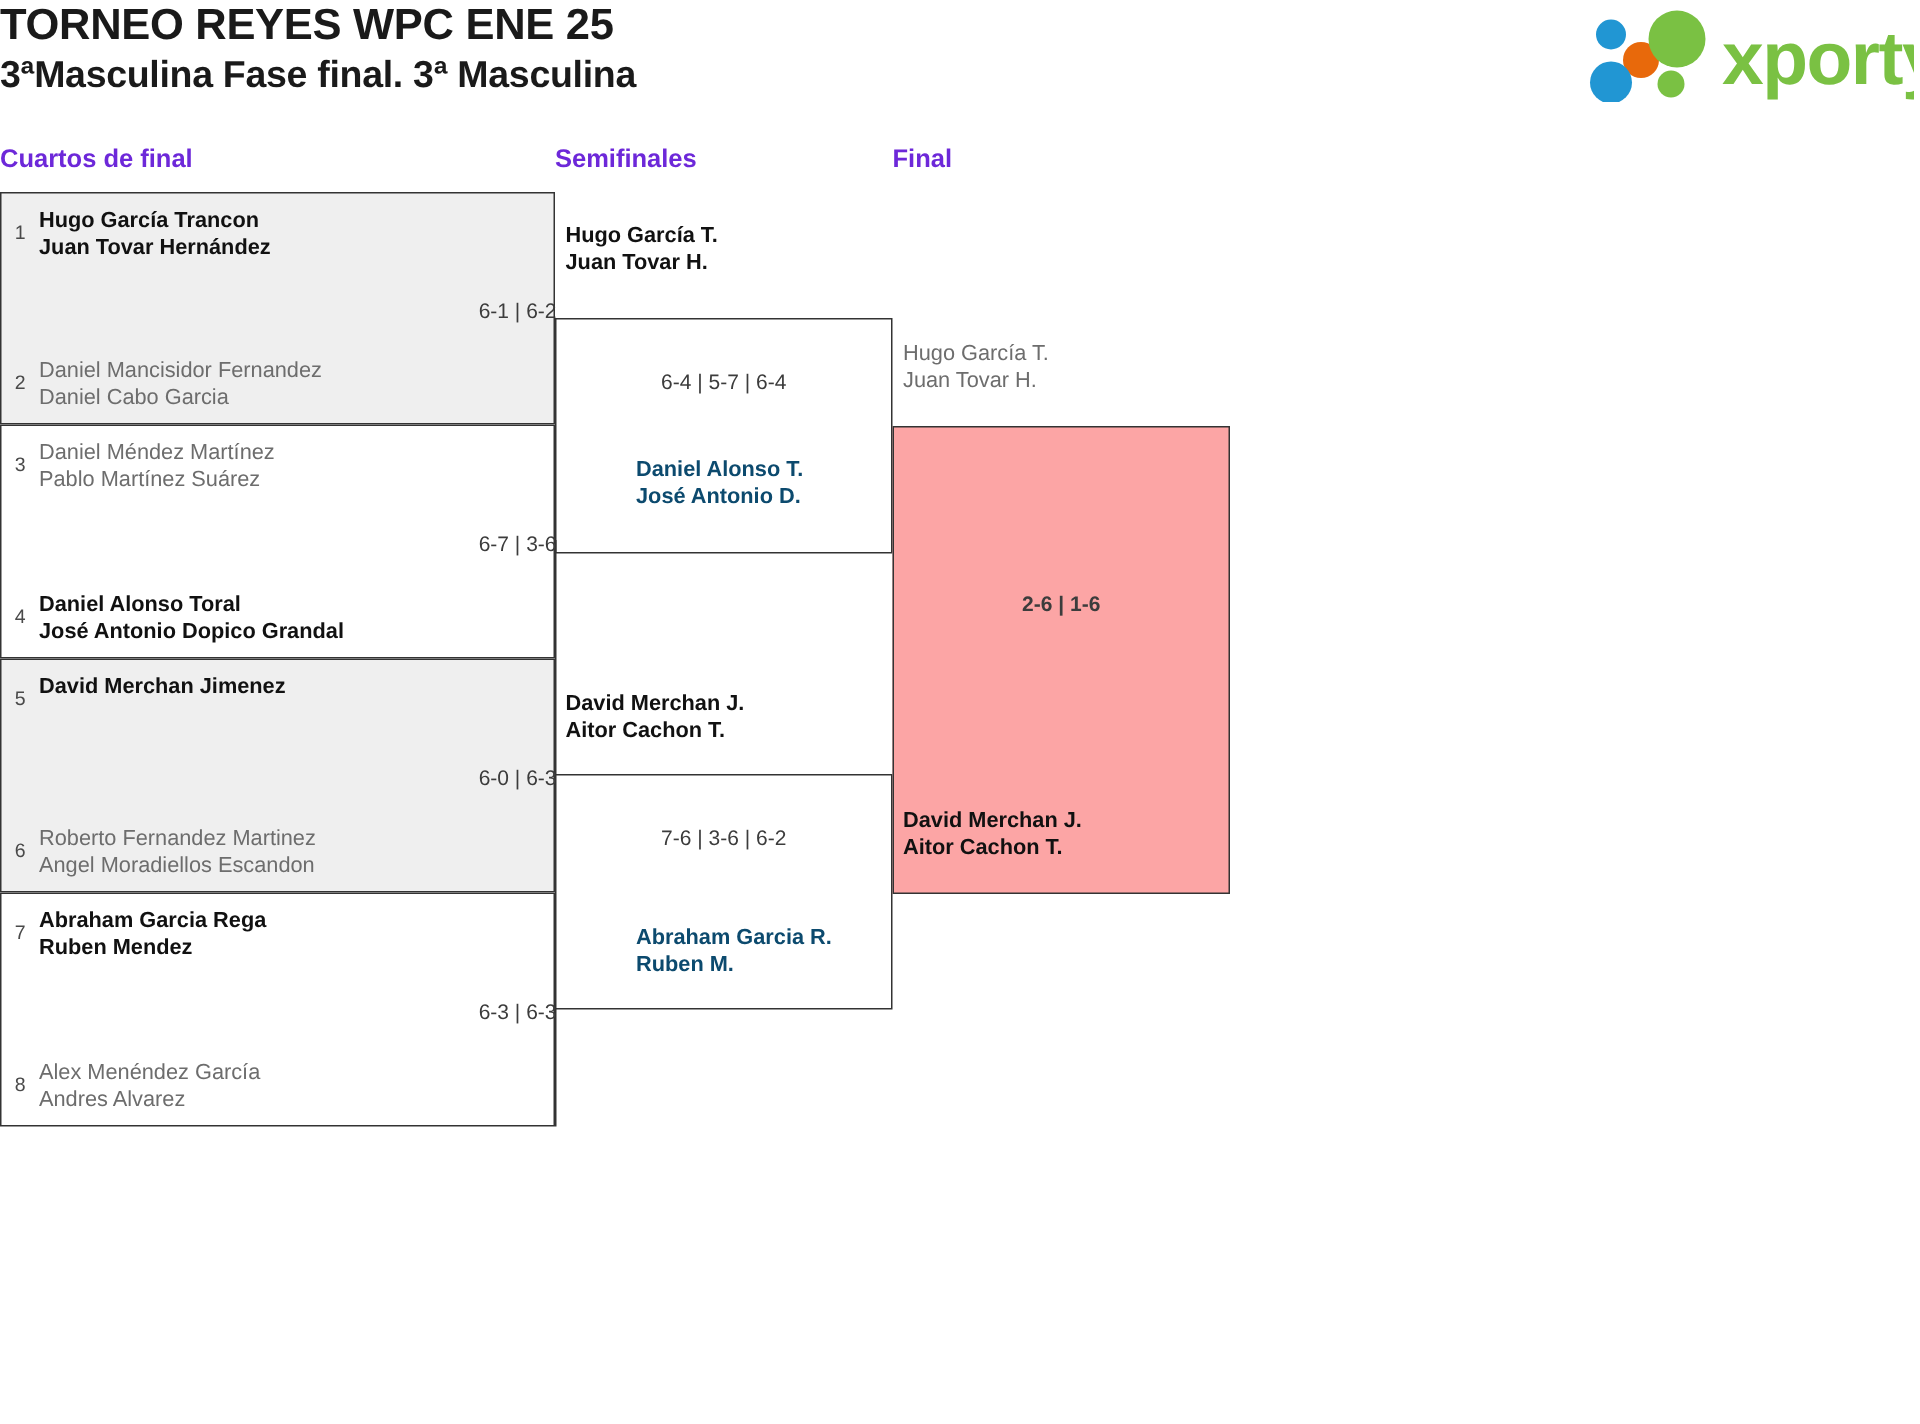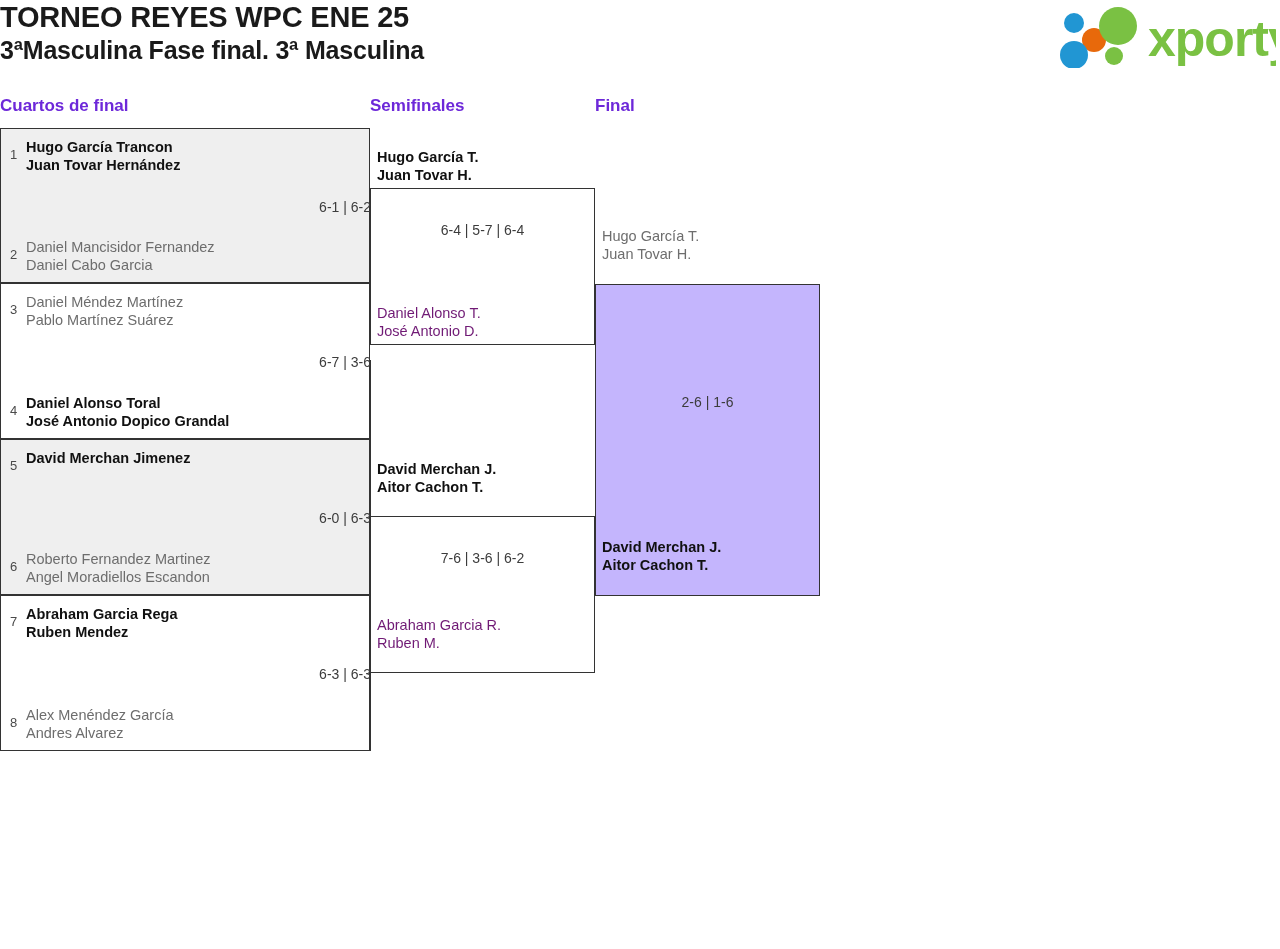--- a/index.html
+++ b/index.html
@@ -122,21 +122,21 @@
   #qf-4 .qf-score { top: 70px; }
 
   
   .sf-box {
     position: absolute;
     left: 370px;
     width: 225px;
     border: 1px solid #333333;
     background: #ffffff;
   }
-  #sf-1 { top: 188px; height: 157px; }
+  #sf-1 { top: 212px; height: 157px; }
   #sf-2 { top: 516px; height: 157px; }
 
   .sf-score {
     position: absolute;
     left: 0px;
     width: 223px;
     text-align: center;
     font-size: 14px;
     color: #3c3c3c;
     top: 33px;
@@ -144,21 +144,21 @@
 
   .sf-name {
     position: absolute;
     left: 377px;
     width: 215px;
     font-size: 14.5px;
     line-height: 18px;
   }
   .sf-name .pl { display: block; white-space: nowrap; }
   .sf-name.winner { color: #111111; font-weight: bold; }
-  .sf-name.loser  { color: #701a75; font-weight: normal; }
+  .sf-name.loser  { color: #0c4a6e; font-weight: bold; margin-left: 47px; }
 
   #sf-1-top    { top: 148px; }
   #sf-1-bottom { top: 304px; }
   #sf-2-top    { top: 460px; }
   #sf-2-bottom { top: 616px; }
 
   
   .sf-stub {
     position: absolute;
     left: 370px;
@@ -169,21 +169,22 @@
   #sf-stub-2 { top: 672px; height: 79px; }
 
   
   #final-box {
     position: absolute;
     left: 595px;
     top: 284px;
     width: 225px;
     height: 312px;
     border: 1px solid #333333;
-    background: #c4b5fd;
+    background: #fca5a5;
+    font-weight: bold;
   }
   #final-score {
     position: absolute;
     left: 0px;
     top: 109px;
     width: 223px;
     text-align: center;
     font-size: 14px;
     color: #3c3c3c;
   }

